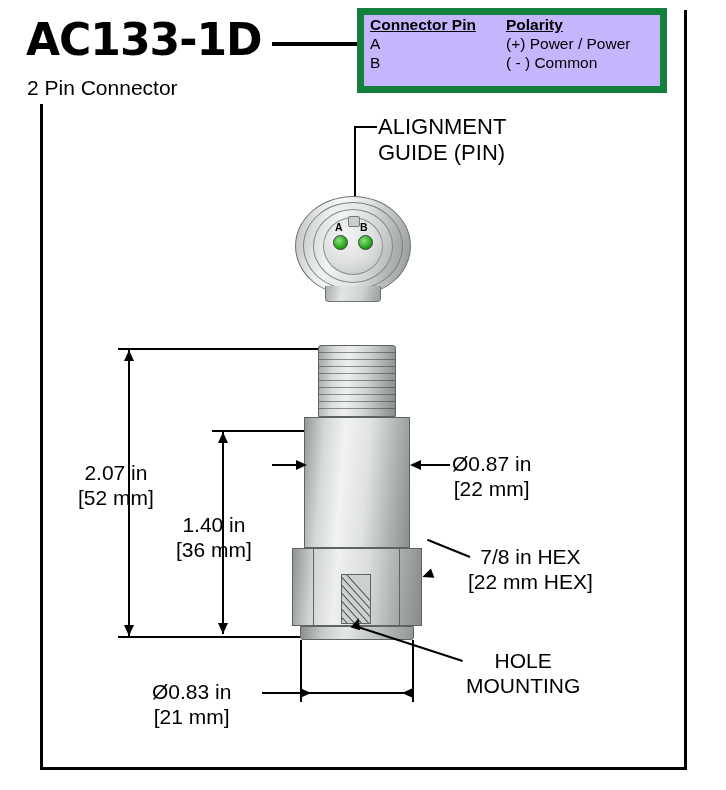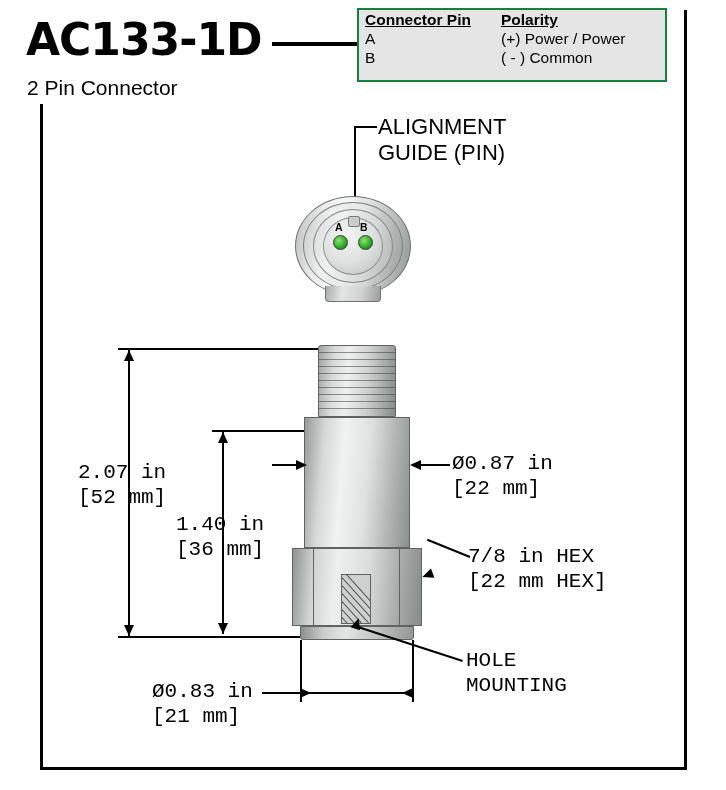--- a/index.html
+++ b/index.html
@@ -46,24 +46,24 @@
     height: 4px;
     background: #000;
   }
 
   
   .pin-table {
     position: absolute;
     left: 357px;
     top: 8px;
     width: 310px;
-    height: 74px;
-    border: 2px solid #15803d;
-    box-sizing: border-box;
-    background: #e5e5e5;
+    height: 85px;
+    border: 7px solid #15803d;
+    box-sizing: border-box;
+    background: #c4b5fd;
   }
   .pin-table table {
     border-collapse: collapse;
     width: 100%;
     font-size: 15.5px;
     font-family: "Liberation Sans", sans-serif;
   }
   .pin-table th {
     text-align: left;
     font-weight: bold;
@@ -343,22 +343,23 @@
   }
   .arr-right {
     border-top: 5px solid transparent;
     border-bottom: 5px solid transparent;
     border-left: 11px solid #000;
   }
   .dimtext {
     position: absolute;
     font-size: 21px;
     line-height: 25px;
-    font-family: Liberation Mono, monospace;
+    font-family: Liberation Sans, sans-serif;
     white-space: nowrap;
+    text-align: center;
   }
   .leader {
     position: absolute;
     background: #000;
   }
 </style>
 </head>
 <body>
 
 <div id="page">

